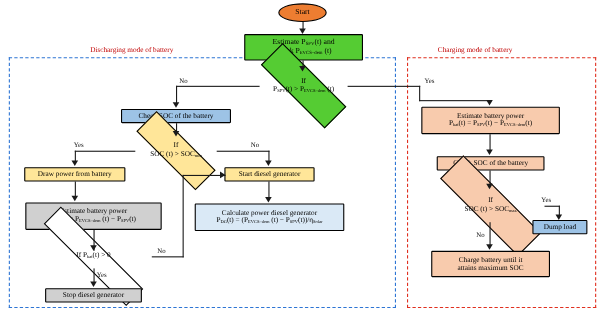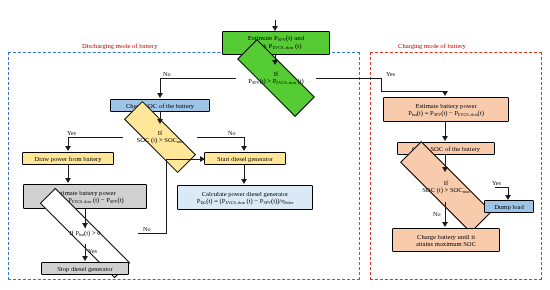--- a/index.html
+++ b/index.html
@@ -40,20 +40,23 @@
 <body>
 
 <div id="canvas">
 
   <div class="region" style="left:8px;top:52px;width:352px;height:228px;border:1.6px dashed #2E75D4;"></div>
   <div class="rtitle" style="left:82px;top:42px;color:#C00000;">Discharging mode of battery</div>
 
   <div class="region" style="left:370px;top:52px;width:172px;height:228px;border:1.6px dashed #E03020;"></div>
   <div class="rtitle" style="left:398px;top:42px;color:#C00000;">Charging mode of battery</div>
 
+  <div class="node oval" style="left:253px;top:3px;width:44px;height:17px;background:#ED7D31;font-size:7px;">
+    <span class="lbl">Start</span>
+  </div>
 
   <div class="node rect" style="left:222px;top:31px;width:108px;height:24px;background:#55CC33;font-size:7px;">
     <span class="lbl">
       <span class="l2"><span>Estimate P</span><span class="sub">SPV</span><span>(t) and</span></span>
       <span class="l2"><span>check P</span><span class="sub">EVCS–dem</span><span> (t)</span></span>
     </span>
   </div>
 
   <div class="diamond" style="left:235px;top:64px;width:82px;height:28px;font-size:6.6px;">
     <div class="dshape" style="background:#55CC33;"></div>

